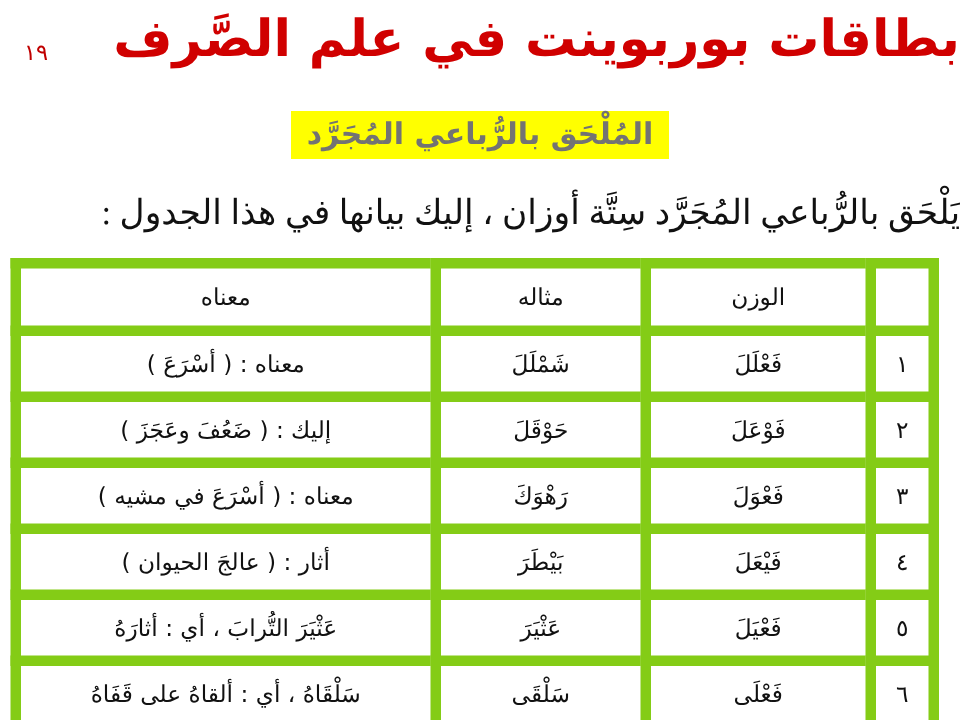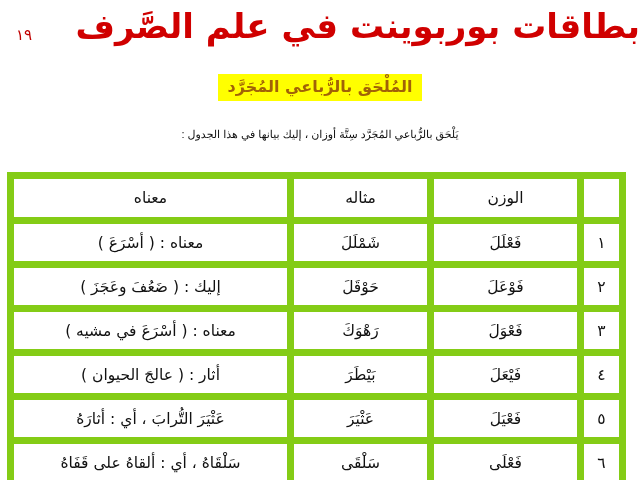--- a/index.html
+++ b/index.html
@@ -51,38 +51,37 @@
     position: absolute;
     top: 74px;
     left: 0;
     right: 0;
     text-align: center;
   }
 
   .highlight-title {
     display: inline-block;
     background: #ffff00;
-    color: #a16207;
-    font-size: 16px;
+    color: #737373;
+    font-size: 20px;
     font-weight: bold;
     padding: 3px 10px 5px 10px;
     direction: rtl;
     font-family: "DejaVu Sans", "Liberation Sans", sans-serif;
   }
 
   .intro-line {
     position: absolute;
     top: 128px;
     left: 0;
     right: 0;
-    text-align: center;
     color: #111111;
-    font-size: 11px;
+    font-size: 23px;
     direction: rtl;
-    font-family: Liberation Sans, sans-serif;
+    font-family: Liberation Serif, serif;
   }
 
   .table-wrap {
     position: absolute;
     top: 172px;
     left: 14px;
     width: 612px;
   }
 
   table.data-table {

